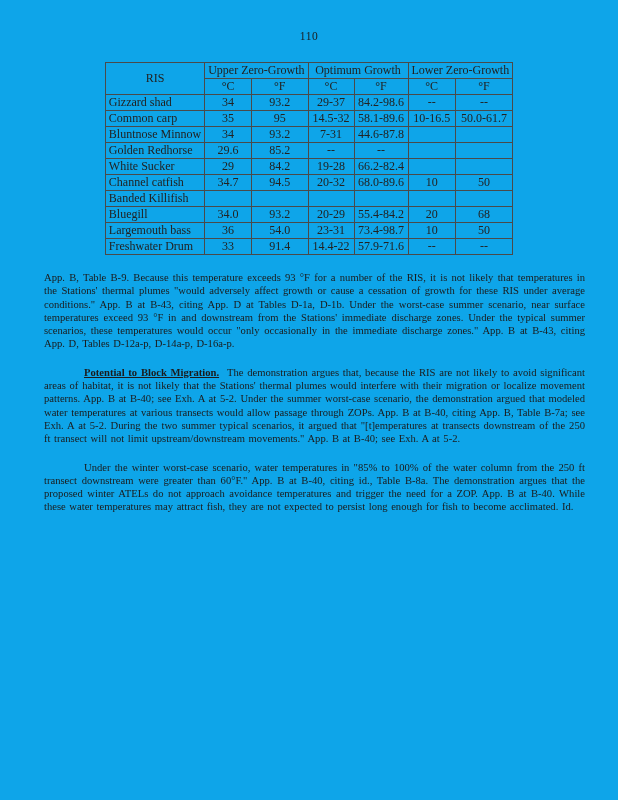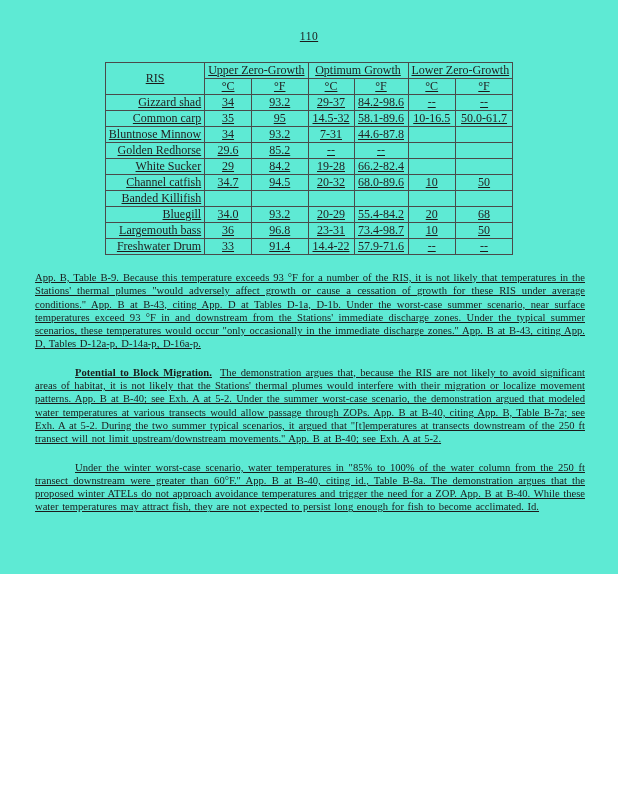--- a/index.html
+++ b/index.html
@@ -1,41 +1,41 @@
 <!DOCTYPE html>
 <html><head>
 <meta charset="utf-8">
 <title>Document Page 110</title>
 <style>
   * { box-sizing: border-box; }
   html, body { margin: 0; padding: 0; background: #ffffff; }
   .page {
-    width: 618px; height: 574px; background: #5eead4; overflow: hidden;
-    font-family: "Liberation Serif", serif; color: #1b1b1b; position: relative; text-decoration: underline;
+    width: 618px; height: 800px; background: #0ea5e9; overflow: hidden;
+    font-family: "Liberation Serif", serif; color: #1b1b1b; position: relative;
   }
   .page-number {
     margin-top: 30px; text-align: center; font-size: 11.5px; letter-spacing: 0.5px;
   }
   .ris-table {
     margin: 20px auto 0 auto; border-collapse: collapse;
     font-size: 12px; line-height: 1.25; color: #222222;
   }
   .ris-table th, .ris-table td {
     border: 1px solid #4a4a4a; padding: 0 3px; height: 11px;
     text-align: center; font-weight: normal; white-space: nowrap;
   }
   .ris-table th { font-weight: normal; }
-  .ris-table td.name-cell { text-align: right; }
+  .ris-table td.name-cell { text-align: left; }
   .col-name { width: 78px; } .col-a { width: 38px; } .col-b { width: 46px; }
   .col-c { width: 46px; } .col-d { width: 54px; } .col-e { width: 38px; } .col-f { width: 42px; }
   .body-text {
     padding: 16px 33px 0 35px; font-size: 10.6px; line-height: 13.3px;
     text-align: justify; word-spacing: 0.09em;
   }
-  .para { margin: 0 0 15px 0; }
+  .para { margin: 0 0 15px 9px; }
   .indent { text-indent: 40px; }
   .flush { text-indent: 0; }
   .run-in-heading {
     font-weight: bold; text-decoration: underline; margin-right: 8px;
   }
   .section-heading {
     margin: 2px 0 14px 40px; font-weight: bold; text-decoration: underline;
     text-align: left; font-size: 10.6px;
   }
   .cold-shock-label {
@@ -144,21 +144,21 @@
           <td>34.0</td>
           <td>93.2</td>
           <td>20-29</td>
           <td>55.4-84.2</td>
           <td>20</td>
           <td>68</td>
         </tr>
         <tr>
           <td class="name-cell">Largemouth bass</td>
           <td>36</td>
-          <td>96.8</td>
+          <td>54.0</td>
           <td>23-31</td>
           <td>73.4-98.7</td>
           <td>10</td>
           <td>50</td>
         </tr>
         <tr>
           <td class="name-cell">Freshwater Drum</td>
           <td>33</td>
           <td>91.4</td>
           <td>14.4-22</td>

